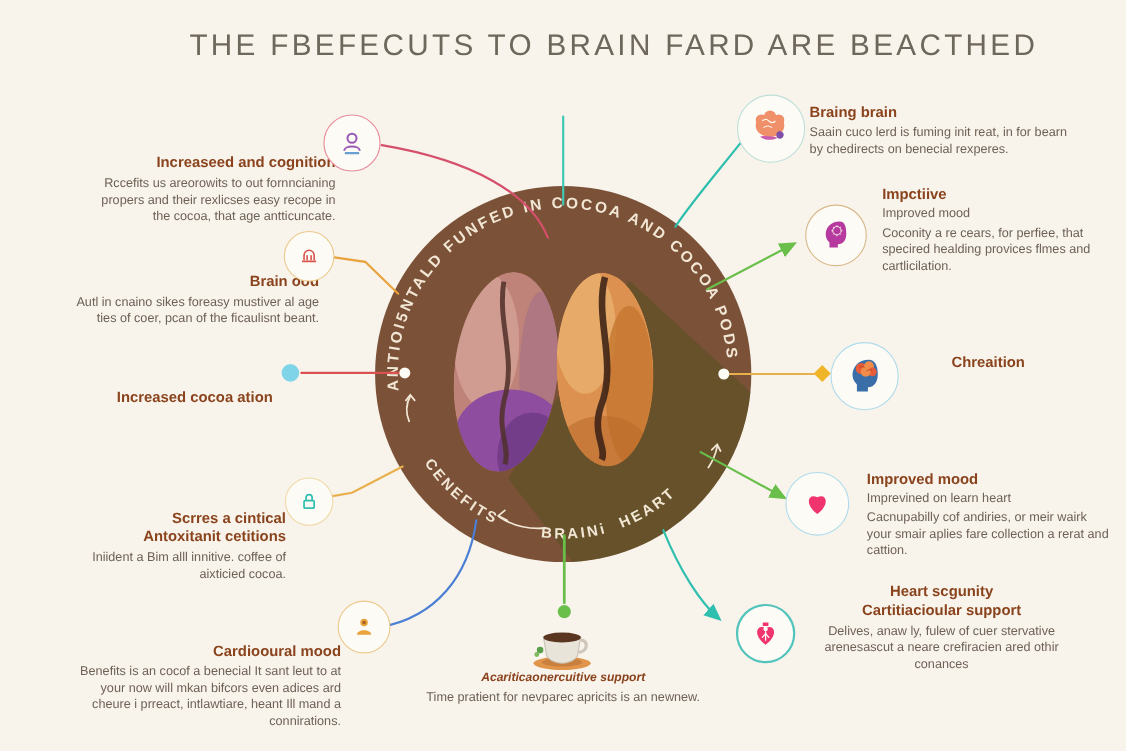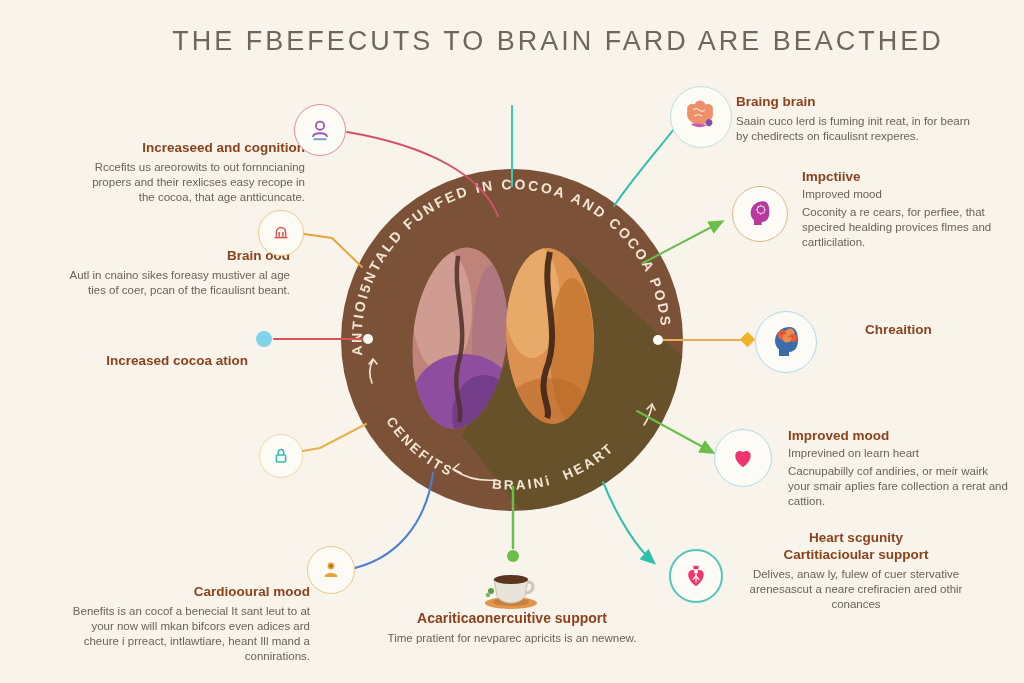--- a/index.html
+++ b/index.html
@@ -136,20 +136,25 @@
       <path d="M10,11 V16 M14,11 V16"></path>
       <path d="M5,17 H19"></path>
     </svg>
   </div>
 
   <div class="item ta-r" style="left:18px;top:313px;width:230px;">
     <div class="t">Increased cocoa ation</div>
   </div>
   <div class="abs" style="left:256px;top:331px;width:16px;height:16px;border-radius:50%;background:#7fd4e8;"></div>
 
+  <div class="item ta-r" style="left:40px;top:423px;width:220px;">
+    <div class="t">Scrres a cintical</div>
+    <div class="t">Antoxitanit cetitions</div>
+    <div class="b">Iniident a Bim alll innitive. coffee of aixticied cocoa.</div>
+  </div>
   <div class="icon-circle" style="left:259px;top:434px;width:44px;height:44px;border:1.5px solid #f0d9a6;">
     <svg width="22" height="22" viewBox="0 0 24 24" fill="none" stroke="#2fbfae" stroke-width="1.7">
       <rect x="7" y="11" width="10" height="7.5" rx="1"></rect>
       <path d="M9,11 V8 A3,3 0 0 1 15,8 V11"></path>
     </svg>
   </div>
 
   <div class="item ta-r" style="left:70px;top:544px;width:240px;">
     <div class="t">Cardiooural mood</div>
     <div class="b">Benefits is an cocof a benecial It sant leut to at your now will mkan bifcors even adices ard cheure i prreact, intlawtiare, heant Ill mand a connirations.</div>
@@ -171,21 +176,21 @@
       <path d="M10,27 C14,31 22,31 26,28 C22,27 14,26 10,27 Z" fill="#c65bb0"></path>
       <path d="M27,22 C32,22 33,27 29,29 C26,30 24,27 25,24 Z" fill="#7d4fa8"></path>
       <g stroke="#fdf3e8" stroke-width="1" fill="none">
         <path d="M12,13 Q15,10 18,13 Q21,16 24,13"></path>
         <path d="M13,19 Q17,16 21,19"></path>
       </g>
     </svg>
   </div>
   <div class="item" style="left:736px;top:94px;width:235px;">
     <div class="t">Braing brain</div>
-    <div class="b">Saain cuco lerd is fuming init reat, in for bearn by chedirects on ficaulisnt rexperes.</div>
+    <div class="b">Saain cuco lerd is fuming init reat, in for bearn by chedirects on benecial rexperes.</div>
   </div>
 
   <div class="icon-circle" style="left:732px;top:186px;width:56px;height:56px;border:1.5px solid #d9b98c;">
     <svg width="34" height="34" viewBox="0 0 40 40">
       <path d="M24,5 C14,5 9,12 9,19 C9,23 11,25.5 13,27.5 L13,33 L22,33 L22,29.5 C28,29.5 31,25 31,18 C31,10 29,5 24,5 Z" fill="#b5399e"></path>
       <circle cx="21" cy="15" r="4.5" fill="none" stroke="#fdf3e8" stroke-width="1"></circle>
       <g stroke="#fdf3e8" stroke-width="0.9">
         <path d="M21,9 V11 M21,19 V21 M15,15 H17 M25,15 H27 M17,11 L18.3,12.3 M24,18 L25.3,19.3 M25.3,10.7 L24,12 M18.3,17.7 L17,19"></path>
       </g>
     </svg>
@@ -246,17 +251,17 @@
     <ellipse cx="34" cy="38" rx="26" ry="6" fill="#e0954a"></ellipse>
     <ellipse cx="34" cy="37" rx="18" ry="4" fill="#c97f3d"></ellipse>
     <path d="M51,17 C58,17 58,27 49,28" stroke="#cfc8ba" stroke-width="3" fill="none"></path>
     <path d="M17,14 H51 L48,31 C46,35.5 39,38 34,38 C29,38 22,35.5 20,31 Z" fill="#e8e4da" stroke="#c9c2b4" stroke-width="1"></path>
     <ellipse cx="34" cy="14.5" rx="17" ry="4.5" fill="#5a3520"></ellipse>
     <circle cx="14" cy="26" r="3" fill="#5a9e4a"></circle>
     <circle cx="11" cy="30" r="2.2" fill="#7cb85e"></circle>
     <circle cx="15" cy="31" r="1.6" fill="#fdfbf5"></circle>
   </svg>
   <div class="item ta-c" style="left:377px;top:610px;width:270px;">
-    <div class="t" style="font-size:14px;">Acariticaonercuitive support</div>
+    <div class="t" style="font-size:11px;font-style:italic;">Acariticaonercuitive support</div>
     <div class="b">Time pratient for nevparec apricits is an newnew.</div>
   </div>
 
 </div>
 
 </body></html>

